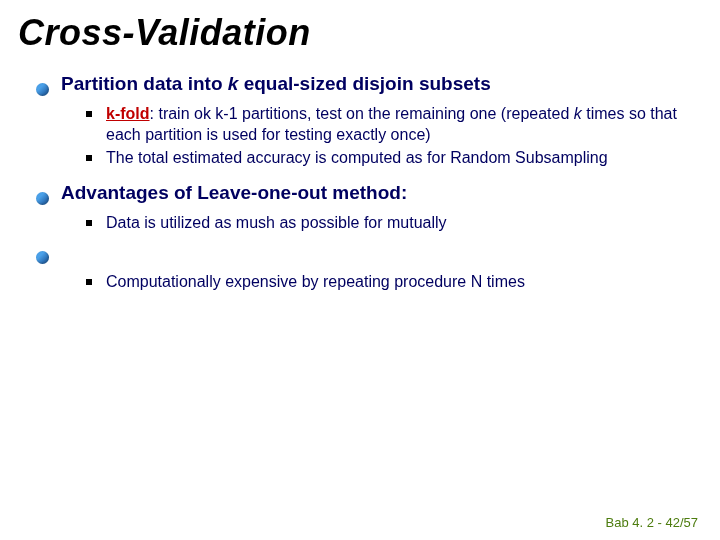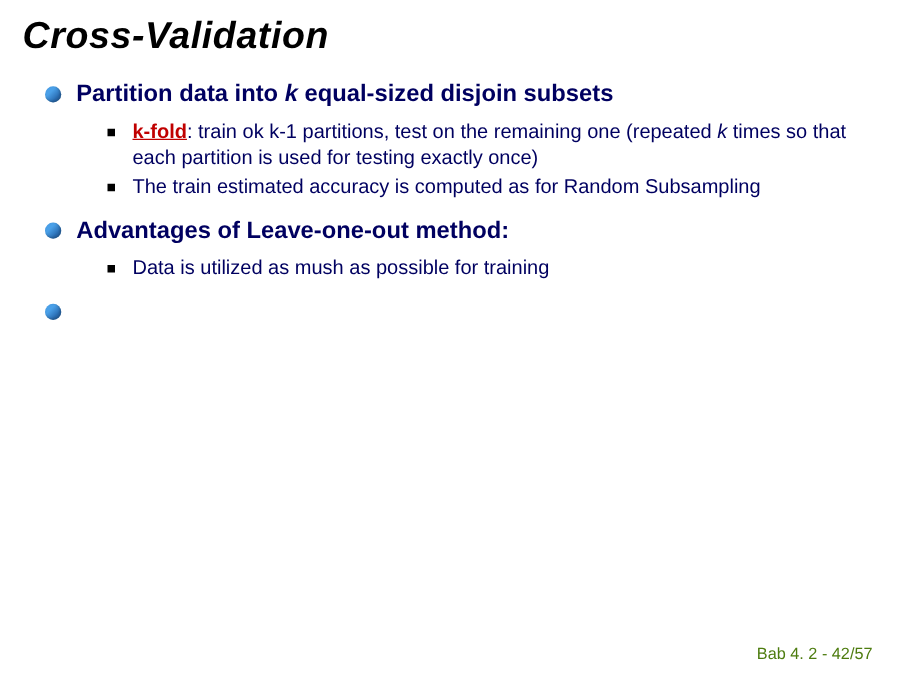--- a/index.html
+++ b/index.html
@@ -6,28 +6,28 @@
   body {
     width: 720px;
     height: 540px;
     background: #fff;
     font-family: Arial, Helvetica, sans-serif;
     color: #000060;
     padding: 12px 18px 0 18px;
     position: relative;
   }
   .title {
-    font-size: 30px;
+    font-size: 36px;
     font-weight: bold;
     font-style: italic;
     color: #000;
     margin-bottom: 18px;
     letter-spacing: 0.5px;
   }
-  .row { display: flex; align-items: flex-start; }
+  .row { display: flex; align-items: flex-end; }
   .globe {
     width: 13px; height: 13px; border-radius: 50%;
     background: linear-gradient(135deg, #4aa0e8 35%, #2b6fb5 70%);
     flex-shrink: 0;
     margin-top: 5px;
     margin-right: 12px;
     margin-left: 18px;
     box-shadow: inset -1px -1px 2px rgba(0,0,0,0.25);
   }
   .section-head {
@@ -64,38 +64,42 @@
         <div class="globe"></div>
         <div class="section-head"><span>Partition data into </span><span class="italic">k</span><span> equal-sized disjoin subsets</span></div>
       </div>
       <div class="sub-list">
         <div class="sub-row">
           <div class="box-bullet"></div>
           <div class="sub-text"><span style="color: rgb(192, 0, 0); font-weight: bold; text-decoration: underline;">k-fold</span><span>: train ok k-1 partitions, test on the remaining one (repeated </span><span style="font-style: italic;">k</span><span> times so that each partition is used for testing exactly once)</span></div>
         </div>
         <div class="sub-row">
           <div class="box-bullet"></div>
-          <div class="sub-text"><span>The train estimated accuracy is computed as for Random Subsampling</span></div>
+          <div class="sub-text"><span>The total estimated accuracy is computed as for Random Subsampling</span></div>
         </div>
       </div>
     </div>
     <div class="section">
       <div class="row">
         <div class="globe"></div>
         <div class="section-head"><span>Advantages of Leave-one-out method:</span></div>
       </div>
       <div class="sub-list">
         <div class="sub-row">
           <div class="box-bullet"></div>
-          <div class="sub-text"><span>Data is utilized as mush as possible for training</span></div>
+          <div class="sub-text"><span>Data is utilized as mush as possible for mutually</span></div>
         </div>
       </div>
     </div>
     <div class="section">
       <div class="row">
         <div class="globe"></div>
       </div>
       <div class="sub-list">
+        <div class="sub-row">
+          <div class="box-bullet"></div>
+          <div class="sub-text"><span>Computationally expensive by repeating procedure N times</span></div>
+        </div>
       </div>
     </div>
   </div>
 
 <div class="footer">Bab 4. 2 - 42/57</div>
 
 </body></html>

